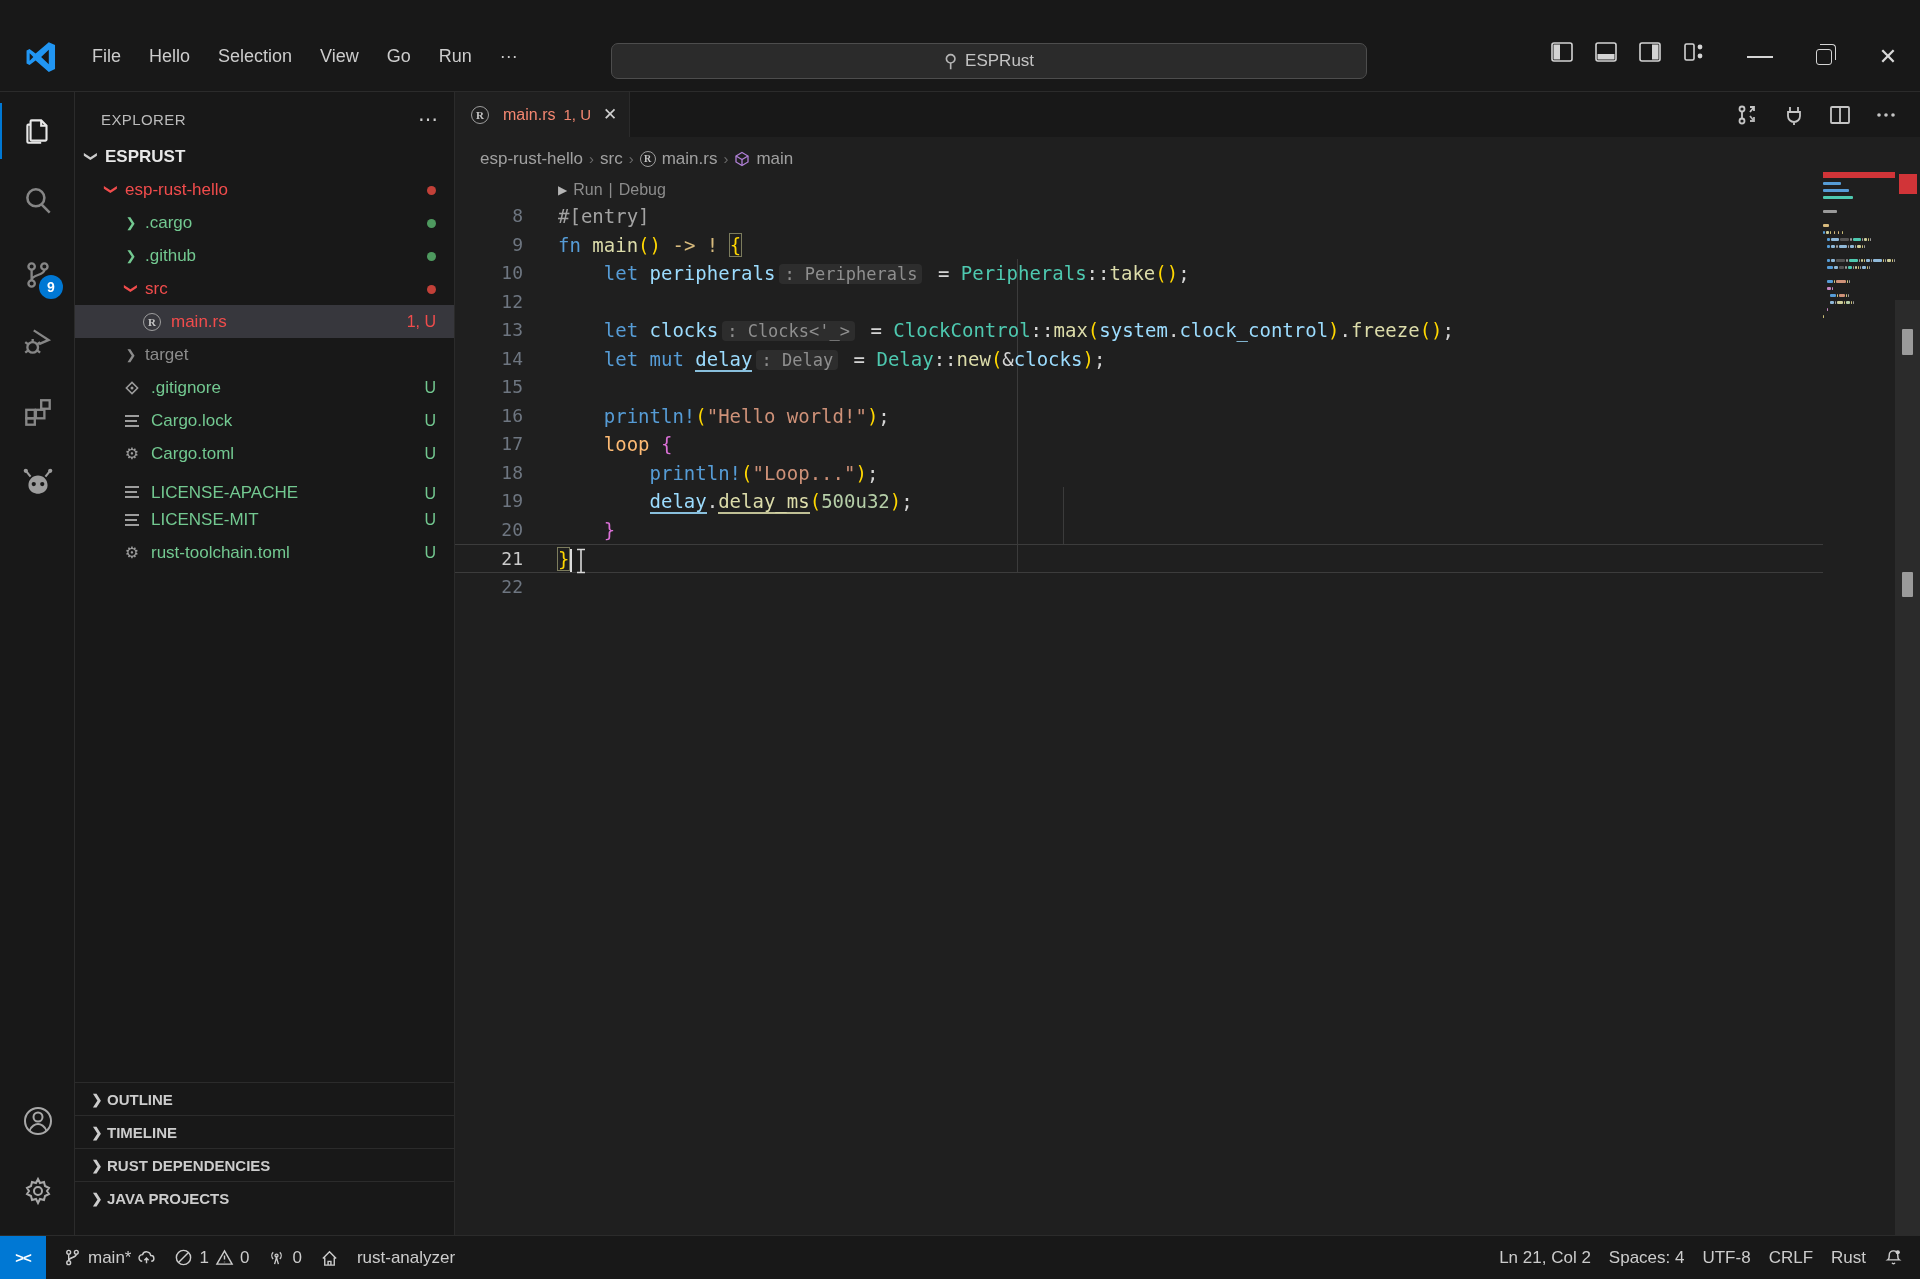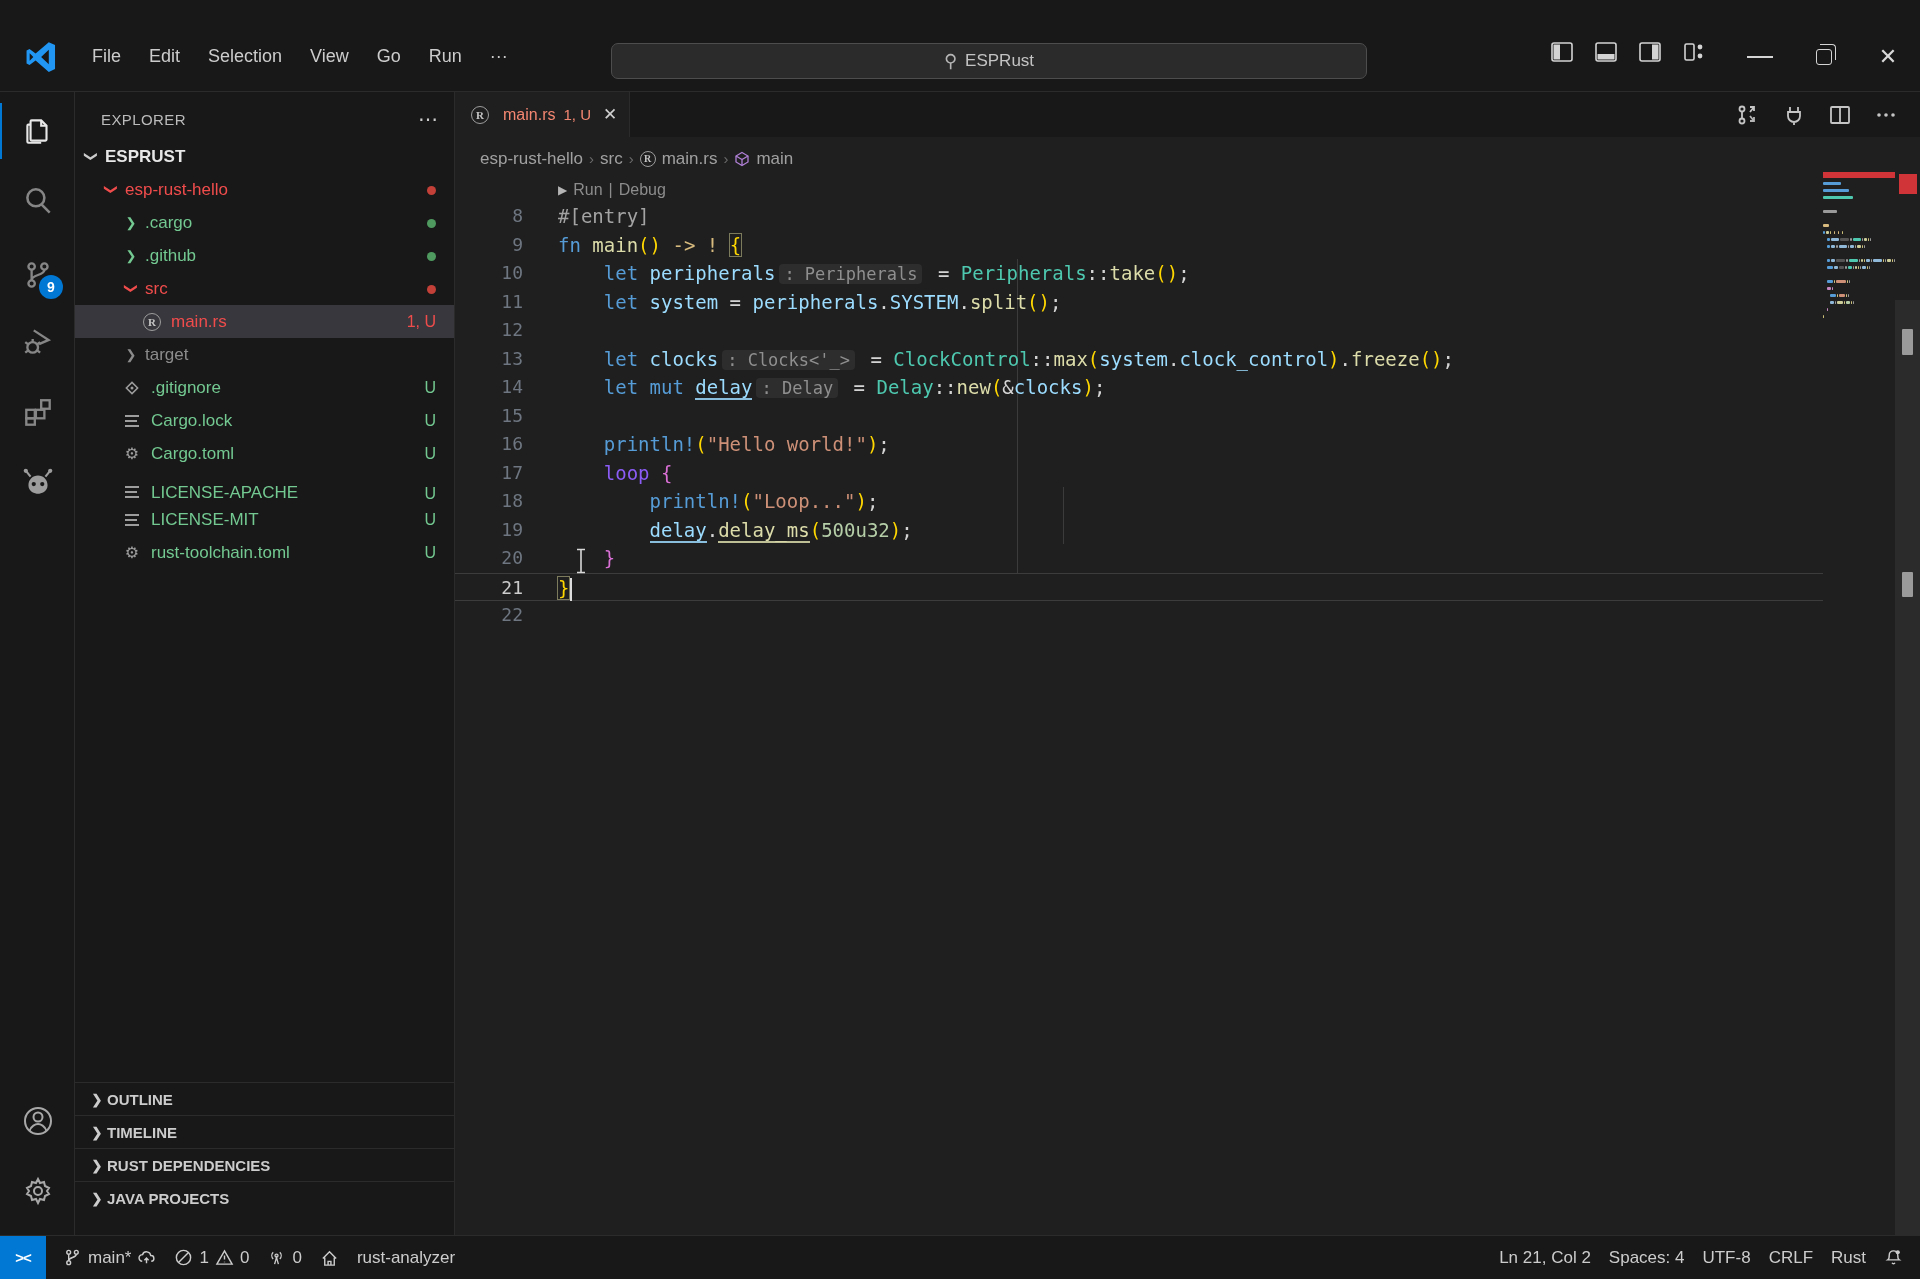--- a/index.html
+++ b/index.html
@@ -90,21 +90,21 @@
   .codelens{position:absolute;top:-2px;left:103px;height:24px;font-family:"Liberation Sans",sans-serif;
     font-size:16px;color:#8c8c8c;display:flex;align-items:center;gap:6px}
   .codelens .play{font-size:12px;color:#b5b5b5}
   .codelens a{color:#8c8c8c;text-decoration:none;cursor:pointer}
   .lines{position:absolute;top:22px;left:0;right:97px}
   .line{display:flex;height:28.5px;line-height:28.5px;position:relative}
   .line.cur{border-top:1px solid #3c3c3c;border-bottom:1px solid #3c3c3c}
   .ln{width:68px;text-align:right;color:#6e7681;flex:none;font-size:18px}
   .line.cur .ln{color:#cccccc}
   .ltext{padding-left:35px;white-space:pre;color:#d4d4d4}
-  .tk-kw{color:#569cd6}.tk-ctrl{color:#8b5cf6}.tk-fnc{color:#dcdcaa}.tk-typ{color:#4ec9b0}
+  .tk-kw{color:#569cd6}.tk-ctrl{color:#fdba74}.tk-fnc{color:#dcdcaa}.tk-typ{color:#4ec9b0}
   .tk-var{color:#9cdcfe}.tk-str{color:#ce9178}.tk-num{color:#b5cea8}.tk-sp{color:#d4d4d4}
   .tk-gold{color:#ffd700}.tk-pink{color:#da70d6}.tk-attr{color:#a3a3a3}.tk-op{color:#d7ba7d}
   .tk-macro{color:#569cd6}
   .tk-goldbox{color:#ffd700;box-shadow:0 0 0 1px #7c7c5d}
   .tk-varu{color:#9cdcfe;border-bottom:2px solid rgba(156,220,254,.85)}
   .tk-fnu{color:#dcdcaa;border-bottom:2px solid rgba(220,220,170,.85)}
   .tk-inlay{background:#2d2d2d;color:#8f8f8f;border-radius:4px;padding:0 5px;margin:0 4px;font-size:17px}
   .cursor{display:inline-block;width:2px;height:23px;background:#dddddd;vertical-align:middle;margin-left:1px}
   .indent-guide{position:absolute;width:1px;background:#3b3b3b}
   .guide-a{left:562px;top:79px;height:314px}
@@ -136,21 +136,21 @@
 <body>
 
 <div id="app">
 
   <div class="titlebar">
     <svg class="vscode-logo" viewBox="0 0 24 24">
       <path fill="#2196f3" d="M17.5 1.5 8.2 9.6 3.9 6.3 1.8 7.4v9.2l2.1 1.1 4.3-3.3 9.3 8.1 4.4-2.1V3.6L17.5 1.5zM4 14.7v-5.4l2.6 2.7L4 14.7zm13.5 2.5-5.4-5.2 5.4-5.2v10.4z"></path>
     </svg>
     <div class="menus">
       <span class="menu-item">File</span>
-      <span class="menu-item">Edit</span>
+      <span class="menu-item">Hello</span>
       <span class="menu-item">Selection</span>
       <span class="menu-item">View</span>
       <span class="menu-item">Go</span>
       <span class="menu-item">Run</span>
       <span class="menu-item">···</span>
     </div>
     <div class="nav-arrows">
       <span class="nav-back">←</span>
       <span class="nav-fwd">→</span>
     </div>
@@ -433,24 +433,20 @@
             </div>
             <div class="line">
               <span class="ln">9</span>
               <span class="ltext"><span class="tk-kw">fn </span><span class="tk-fnc">main</span><span class="tk-gold">()</span><span class="tk-sp"> </span><span class="tk-op">-&gt;</span><span class="tk-sp"> </span><span class="tk-op">!</span><span class="tk-sp"> </span><span class="tk-goldbox">{</span></span>
             </div>
             <div class="line">
               <span class="ln">10</span>
               <span class="ltext"><span class="tk-sp">    </span><span class="tk-kw">let </span><span class="tk-var">peripherals</span><span class="tk-inlay">: Peripherals</span><span class="tk-sp"> = </span><span class="tk-typ">Peripherals</span><span class="tk-sp">::</span><span class="tk-fnc">take</span><span class="tk-gold">()</span><span class="tk-sp">;</span></span>
             </div>
             <div class="line">
-              <span class="ln">11</span>
-              <span class="ltext"><span class="tk-sp">    </span><span class="tk-kw">let </span><span class="tk-var">system</span><span class="tk-sp"> = </span><span class="tk-var">peripherals</span><span class="tk-sp">.</span><span class="tk-var">SYSTEM</span><span class="tk-sp">.</span><span class="tk-fnc">split</span><span class="tk-gold">()</span><span class="tk-sp">;</span></span>
-            </div>
-            <div class="line">
               <span class="ln">12</span>
               <span class="ltext"></span>
             </div>
             <div class="line">
               <span class="ln">13</span>
               <span class="ltext"><span class="tk-sp">    </span><span class="tk-kw">let </span><span class="tk-var">clocks</span><span class="tk-inlay">: Clocks&lt;'_&gt;</span><span class="tk-sp"> = </span><span class="tk-typ">ClockControl</span><span class="tk-sp">::</span><span class="tk-fnc">max</span><span class="tk-gold">(</span><span class="tk-var">system</span><span class="tk-sp">.</span><span class="tk-var">clock_control</span><span class="tk-gold">)</span><span class="tk-sp">.</span><span class="tk-fnc">freeze</span><span class="tk-gold">()</span><span class="tk-sp">;</span></span>
             </div>
             <div class="line">
               <span class="ln">14</span>
               <span class="ltext"><span class="tk-sp">    </span><span class="tk-kw">let mut </span><span class="tk-varu">delay</span><span class="tk-inlay">: Delay</span><span class="tk-sp"> = </span><span class="tk-typ">Delay</span><span class="tk-sp">::</span><span class="tk-fnc">new</span><span class="tk-gold">(</span><span class="tk-sp">&amp;</span><span class="tk-var">clocks</span><span class="tk-gold">)</span><span class="tk-sp">;</span></span>

